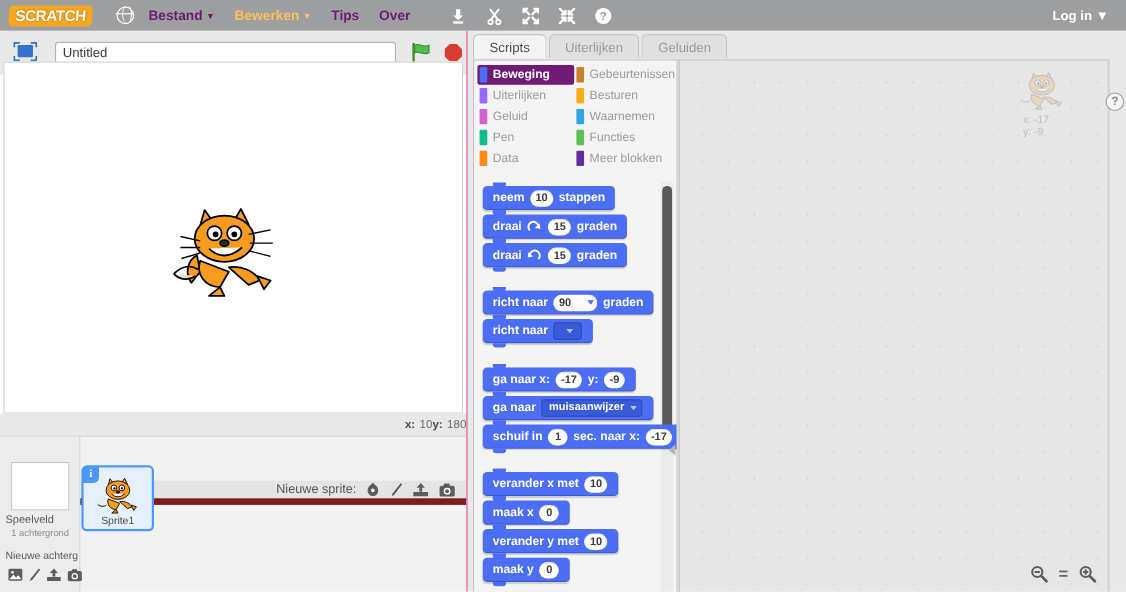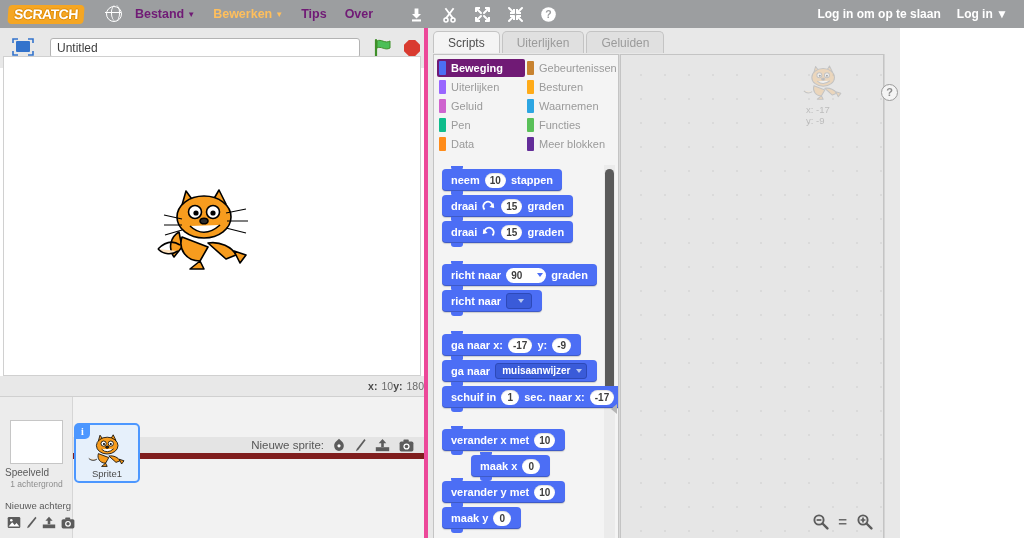--- a/index.html
+++ b/index.html
@@ -154,22 +154,22 @@
     font-family: "Liberation Serif", serif;
   }
   .sprite-tile .thumb { position: absolute; left: 12px; top: 7px; width: 40px; height: 36px; }
   .sprite-tile .name {
     position: absolute; left: 0; bottom: 2px; width: 100%; text-align: center;
     font-size: 9.5px; color: #4a4a4a;
   }
 
   
   .editor {
-    position: absolute; left: 424px; top: 28px; width: 476px; height: 510px;
-    background: #e8e8e8; border-left: 4px solid #ec4899;
+    position: absolute; left: 424px; top: 28px; width: 600px; height: 510px;
+    background: #e8e8e8; border-left: 1px solid #ec4899;
   }
   .tabs { position: absolute; left: 5px; top: 3px; display: flex; align-items: flex-end; }
   .tab {
     height: 22px; padding: 0 14px; line-height: 22px; font-size: 12px;
     color: #9b9b9b; background: #e0e0e0;
     border: 1px solid #c4c4c4; border-bottom: none;
     border-radius: 5px 5px 0 0; margin-right: 2px; cursor: pointer;
   }
   .tab.active { background: #f4f4f4; color: #4d4d4d; }
 
@@ -337,21 +337,20 @@
       </div>
       <div class="tool-ic">
         <svg width="17" height="17" viewBox="0 0 17 17">
             <circle cx="8.5" cy="8.5" r="7.3" fill="#fff"></circle>
             <text x="8.5" y="12.4" font-size="10.5" font-weight="bold" font-family="Liberation Sans, sans-serif" fill="#9c9ea0" text-anchor="middle">?</text>
           </svg>
       </div>
     </div>
 
     <div class="spacer"></div>
-    <div class="login-text">Log in om op te slaan</div>
     <div class="login-text last">Log in ▼</div>
   </div>
 
   <div class="stage-head">
     <div class="stagesize-btn">
       <svg class="frame" viewBox="0 0 22 18">
           <path d="M1 5 V1 H6 M16 1 H21 V5 M21 13 V17 H16 M6 17 H1 V13" fill="none" stroke="#3373cc" stroke-width="1.6"></path>
         </svg>
       <div class="inner"></div>
     </div>
@@ -598,21 +597,21 @@
           <span class="txt">sec. naar x:</span>
           <span class="oval">-17</span>
 
         </div>
 
         <div class="block" style="left:8px; top:264px;">
           <span class="txt">verander x met</span>
           <span class="oval">10</span>
         </div>
 
-        <div class="block" style="left:8px; top:290px;margin-left:29px;">
+        <div class="block" style="left:8px; top:290px;">
           <span class="txt">maak x</span>
           <span class="oval">0</span>
         </div>
 
         <div class="block" style="left:8px; top:316px;">
           <span class="txt">verander y met</span>
           <span class="oval">10</span>
         </div>
 
         <div class="block" style="left:8px; top:342px;">

